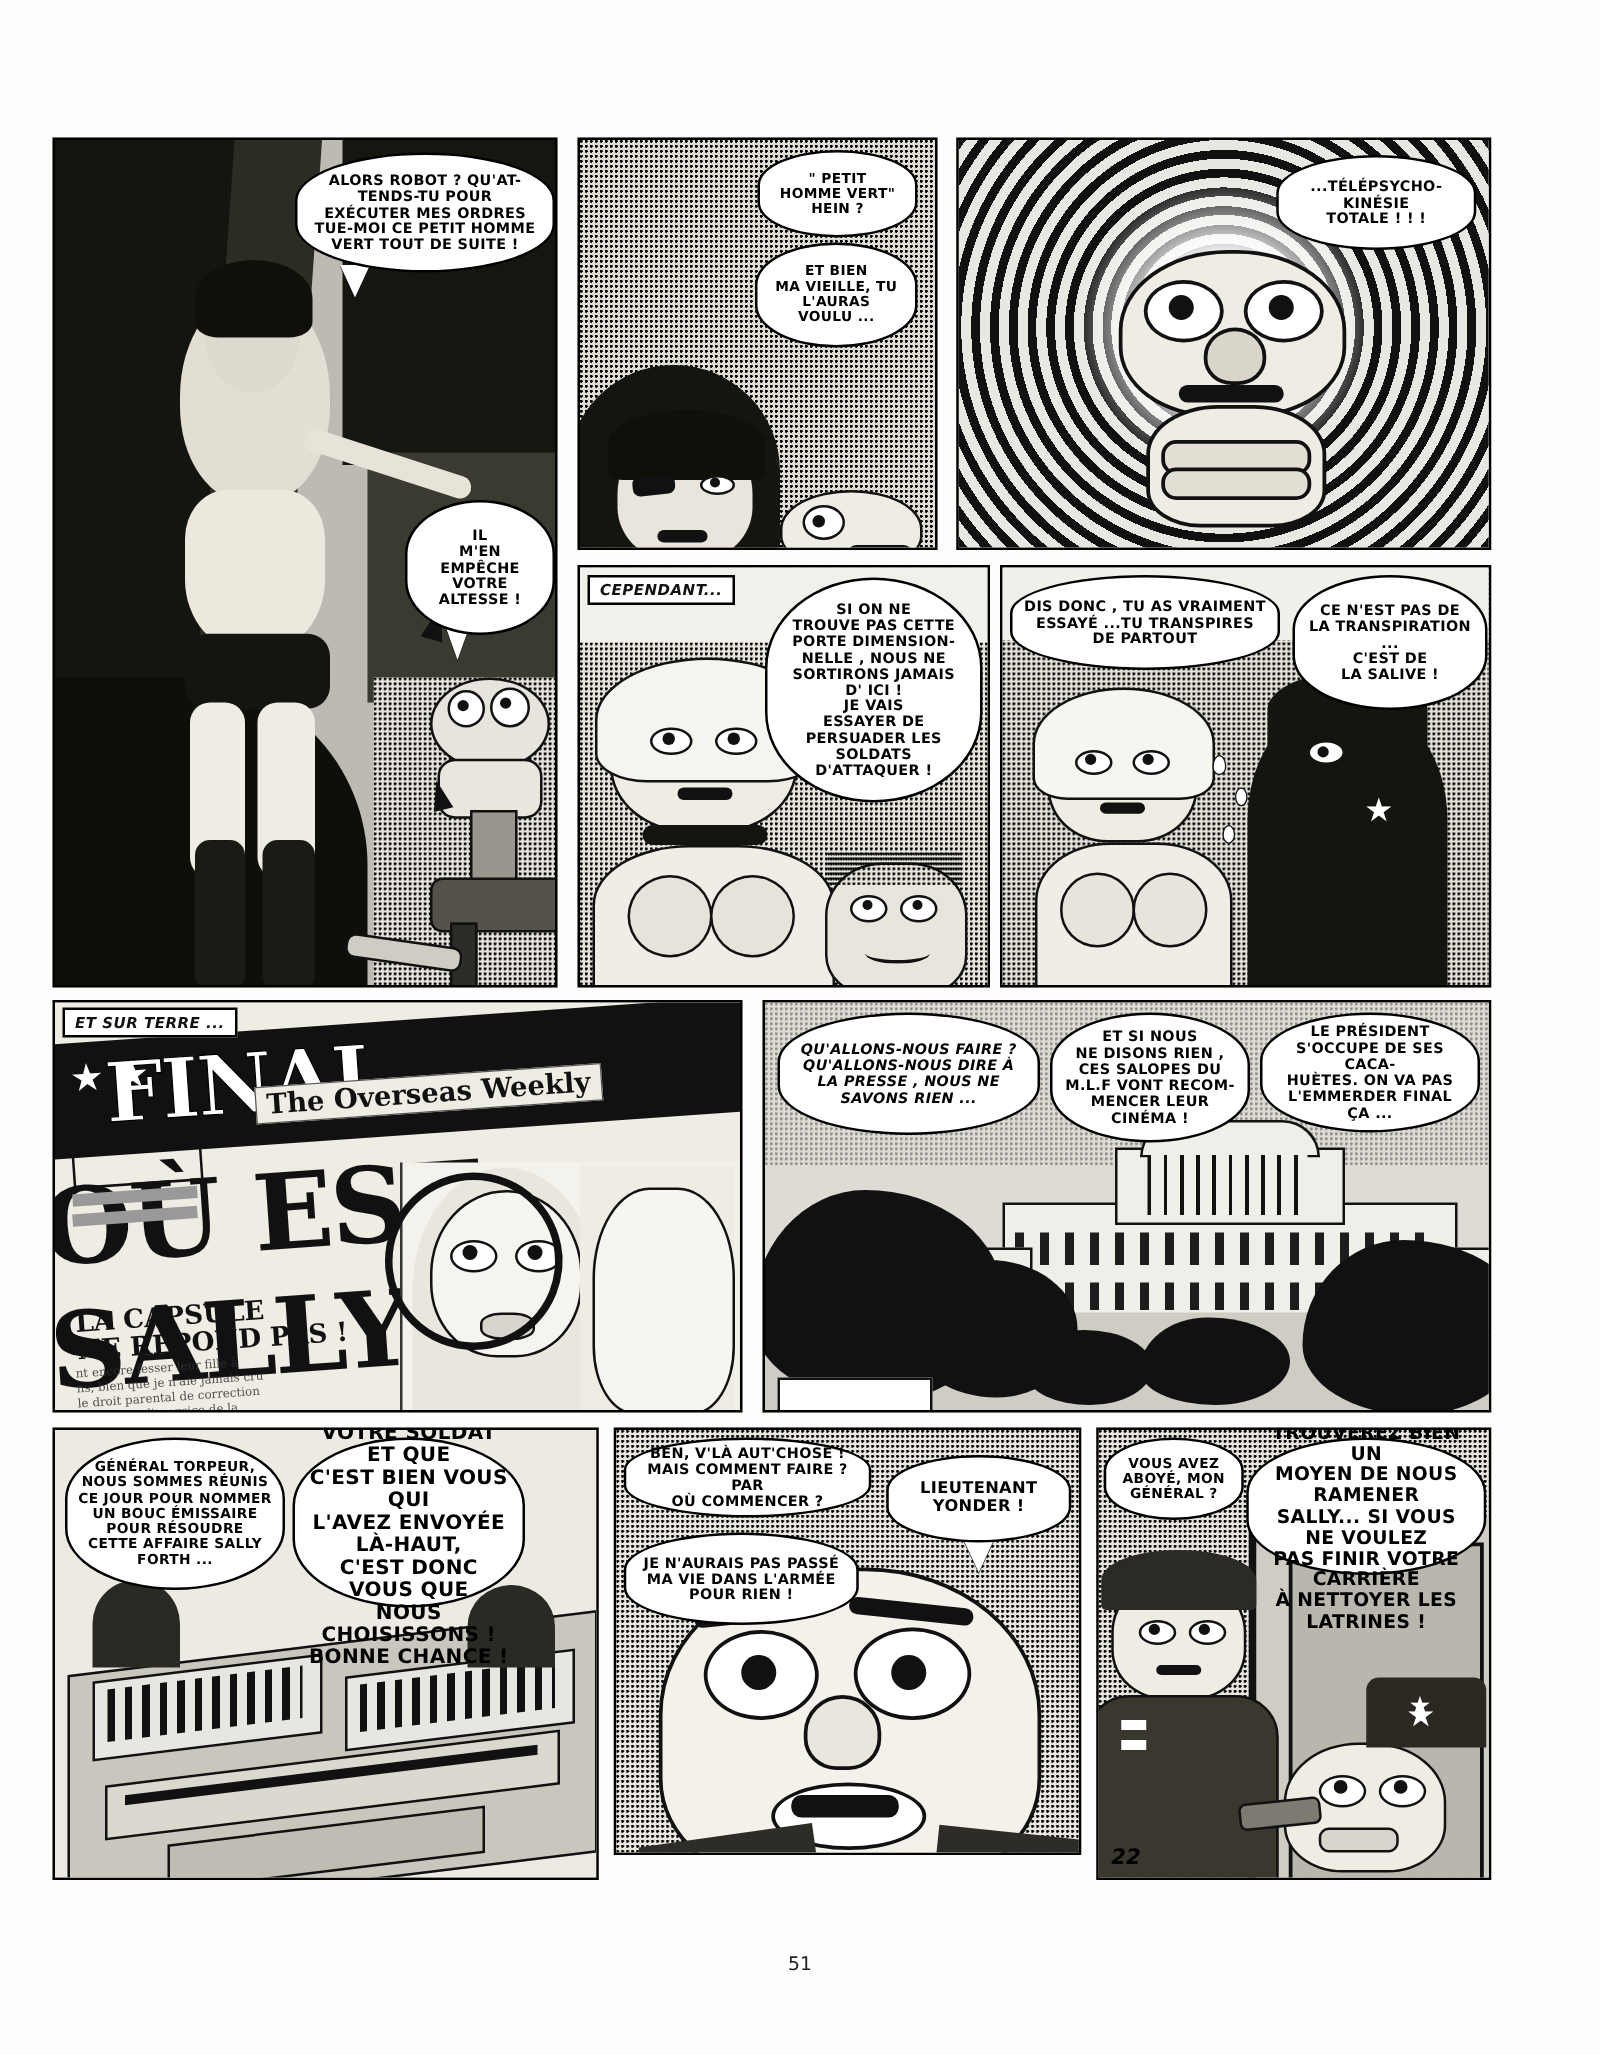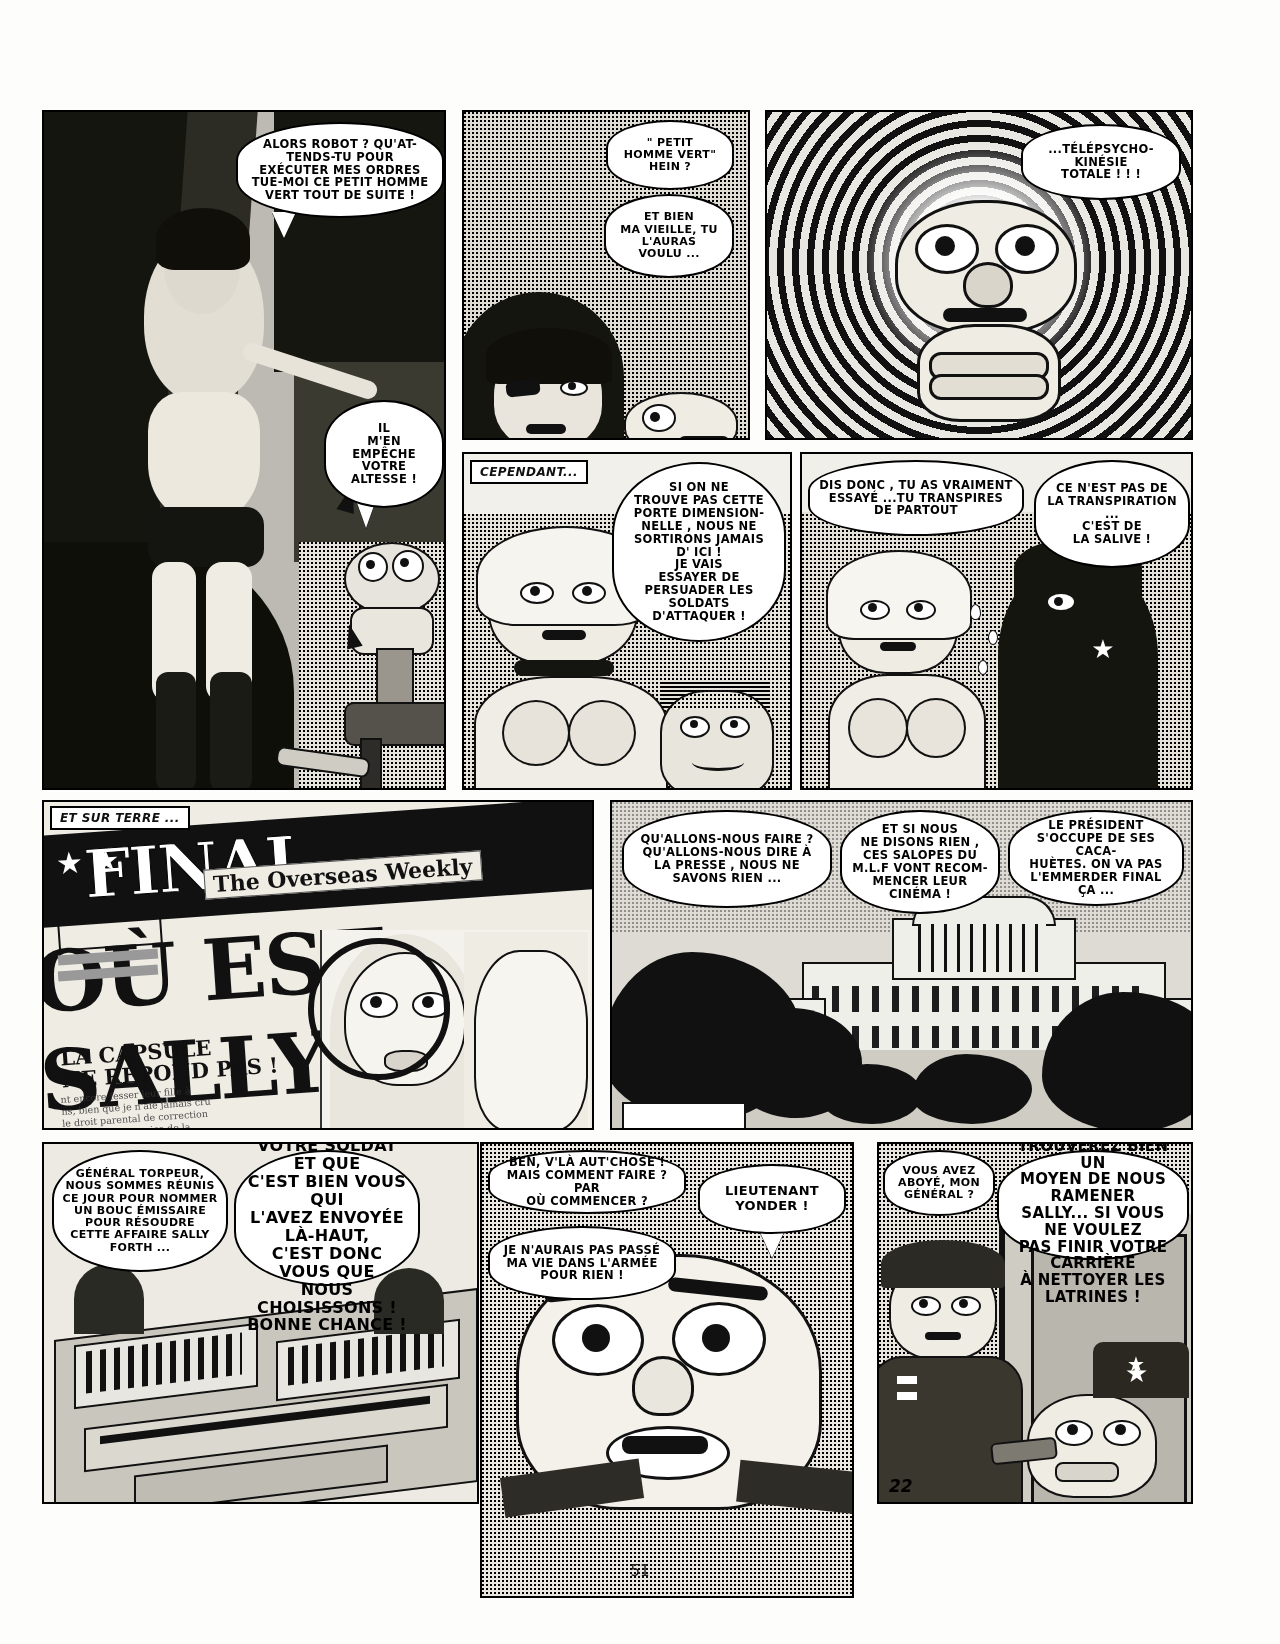--- a/index.html
+++ b/index.html
@@ -465,21 +465,21 @@
 
       <div style="position:absolute; left:0; top:248px; width:100%; height:80px; background:#cfccc4;"></div>
       <div class="foliage" style="left:-10px; top:150px; width:200px; height:170px;"></div>
       <div class="foliage" style="left:120px; top:206px; width:130px; height:110px;"></div>
       <div class="foliage" style="left:430px; top:190px; width:180px; height:140px;"></div>
       <div class="foliage" style="left:300px; top:252px; width:120px; height:70px;"></div>
       <div class="foliage" style="left:210px; top:262px; width:100px; height:60px;"></div>
       <div style="position:absolute; left:10px; top:300px; width:120px; height:26px; background:#fff; border:2px solid #111;"></div>
     </div>
 
-    <div class="balloon" style="left:10px; top:8px; width:210px; height:98px; font-size:11.5px;">
+    <div class="balloon" style="left:10px; top:8px; width:210px; height:98px; font-size:11.5px;font-style:italic;">
       <span class="txt">QU'ALLONS-NOUS FAIRE ?
 QU'ALLONS-NOUS DIRE À
 LA PRESSE , NOUS NE
 SAVONS RIEN ...</span>
     </div>
     <div class="balloon" style="left:228px; top:8px; width:160px; height:104px; font-size:11.5px;">
       <span class="txt">ET SI NOUS
 NE DISONS RIEN ,
 CES SALOPES DU
 M.L.F VONT RECOM-
@@ -524,21 +524,21 @@
       <span class="txt">... ET PUISQU'ELLE EST
 VOTRE SOLDAT ET QUE
 C'EST BIEN VOUS QUI
 L'AVEZ ENVOYÉE LÀ-HAUT,
 C'EST DONC VOUS QUE
 NOUS CHOISISSONS !
 BONNE CHANCE !</span>
     </div>
   </div>
 
-  <div class="panel" style="left:480px; top:1142px; width:374px; height:456px; background:#dfdcd5;">
+  <div class="panel" style="left:491px; top:1142px; width:374px; height:342px; background:#dfdcd5;">
     <div class="art">
       <div class="halft" style="position:absolute; inset:0; background-color:#eae7e0;"></div>
 
       <div style="position:absolute; left:34px; top:110px; width:300px; height:250px; background:#f3f1ea; border:3px solid #111; border-radius:46% 46% 34% 34%;"></div>
       <div style="position:absolute; left:70px; top:160px; width:86px; height:66px; background:#fff; border:3px solid #111; border-radius:50%;"></div>
       <div style="position:absolute; left:190px; top:158px; width:88px; height:68px; background:#fff; border:3px solid #111; border-radius:50%;"></div>
       <div style="position:absolute; left:100px; top:180px; width:28px; height:28px; background:#111; border-radius:50%;"></div>
       <div style="position:absolute; left:220px; top:180px; width:28px; height:28px; background:#111; border-radius:50%;"></div>
       <div style="position:absolute; left:62px; top:140px; width:96px; height:14px; background:#111; border-radius:8px; transform:rotate(-6deg);"></div>
       <div style="position:absolute; left:186px; top:138px; width:100px; height:14px; background:#111; border-radius:8px; transform:rotate(6deg);"></div>

